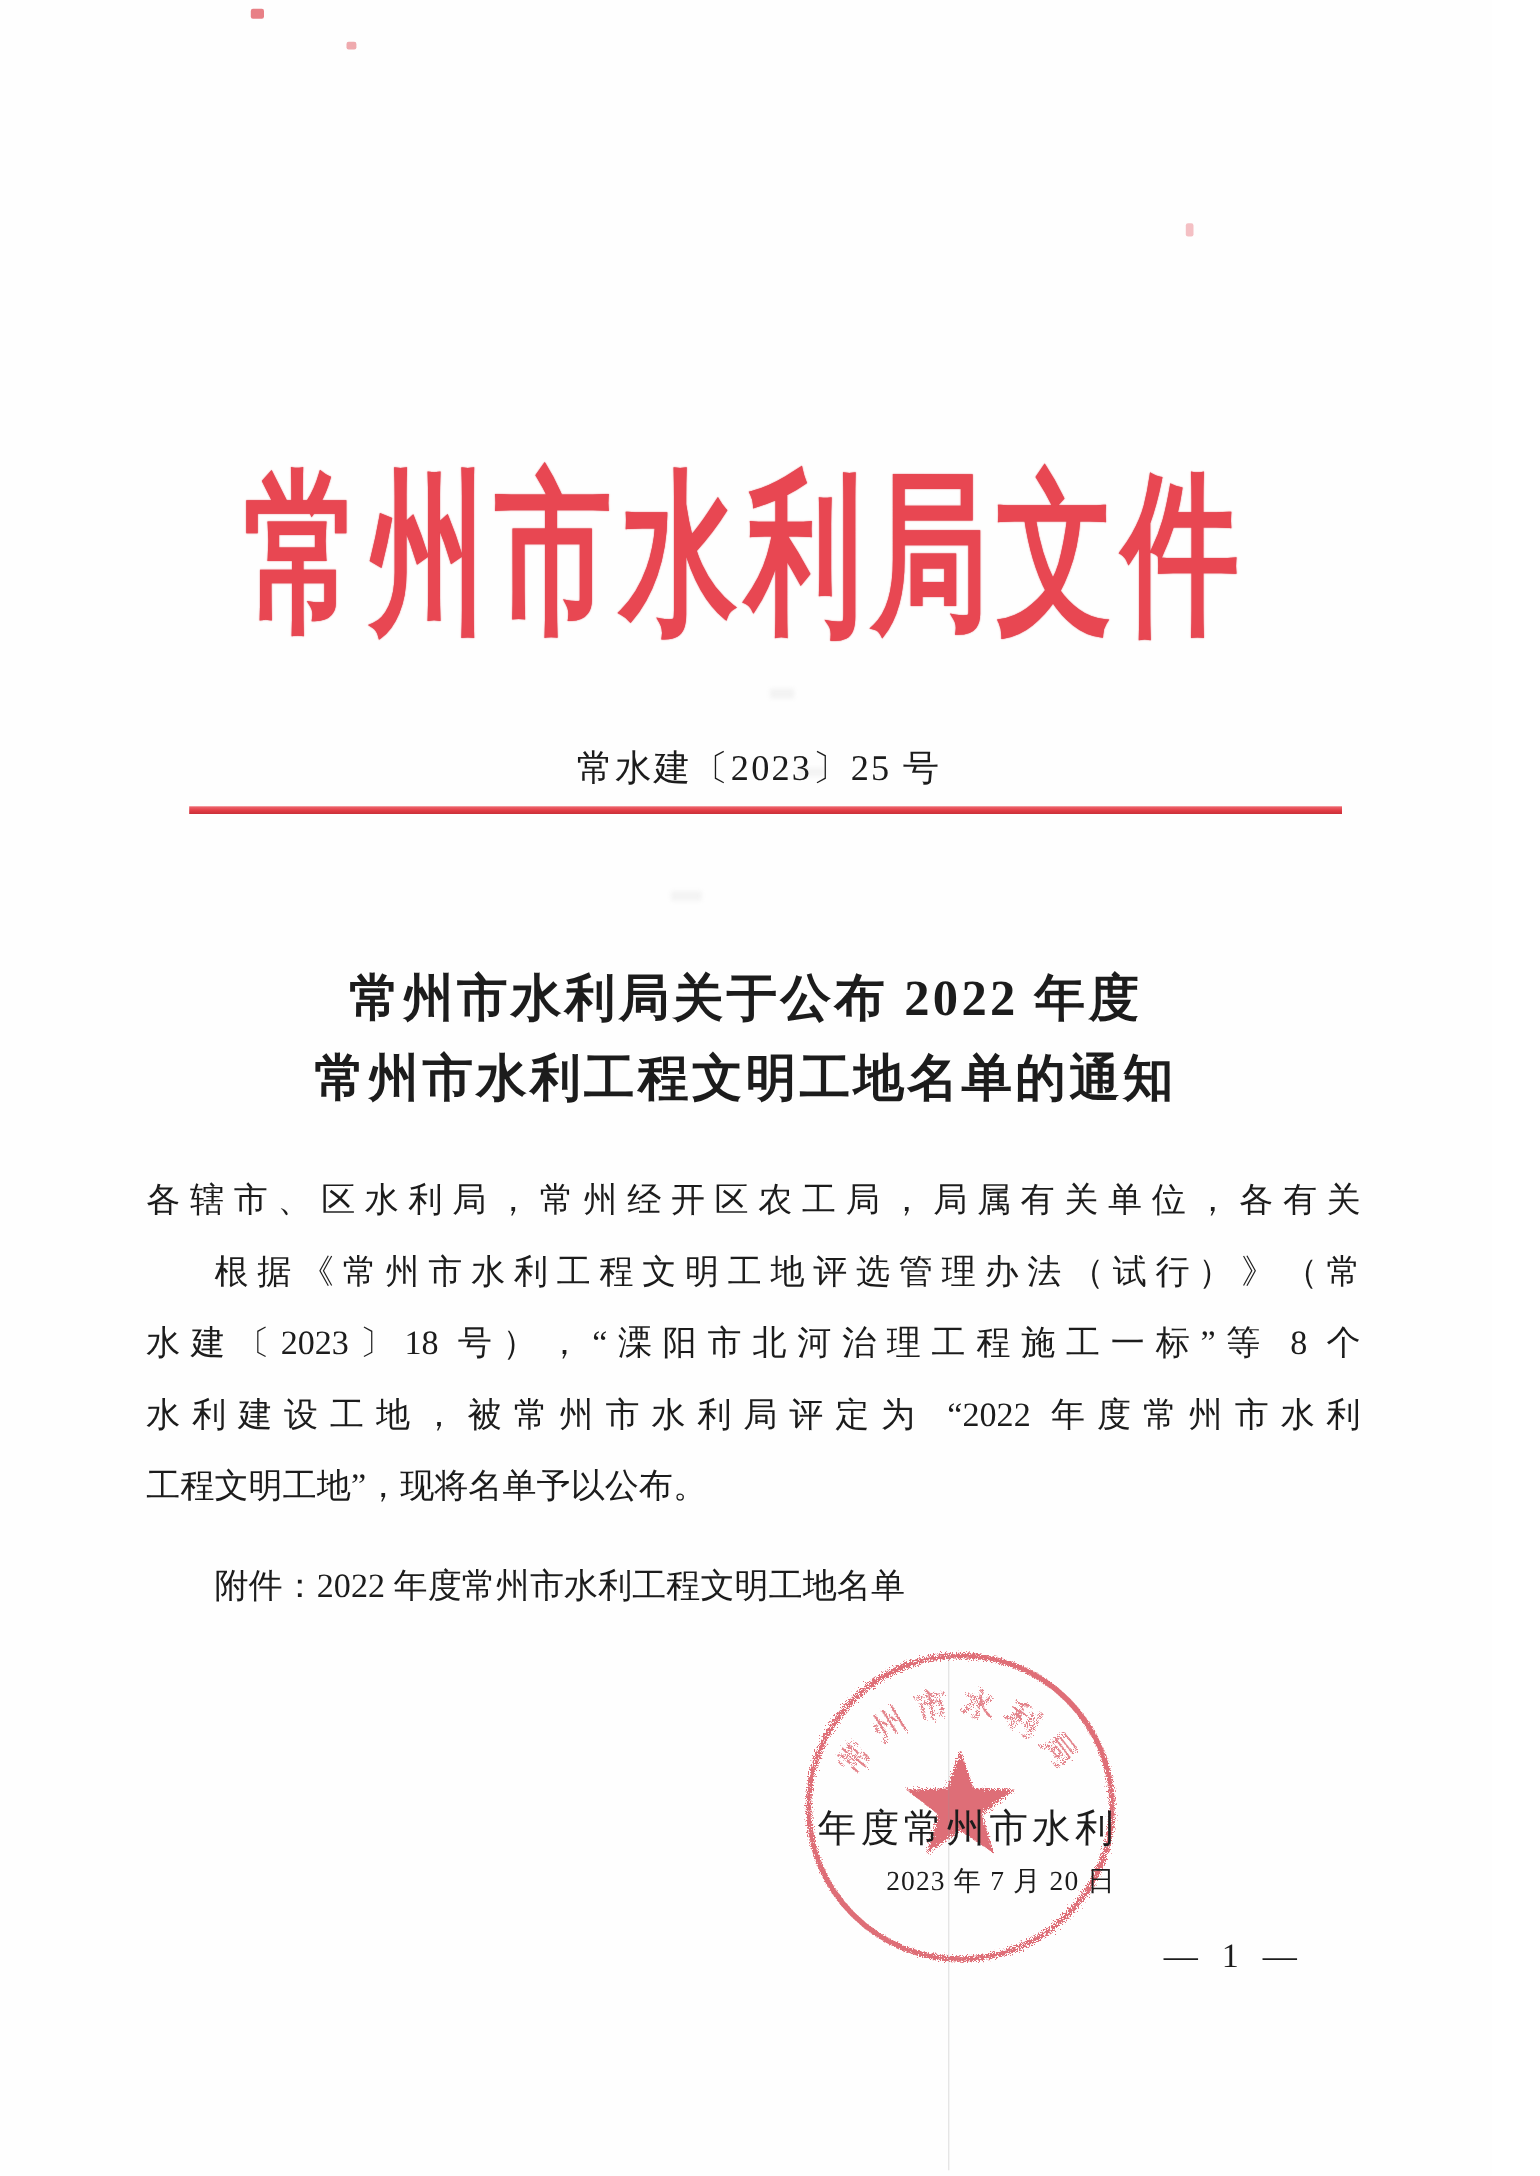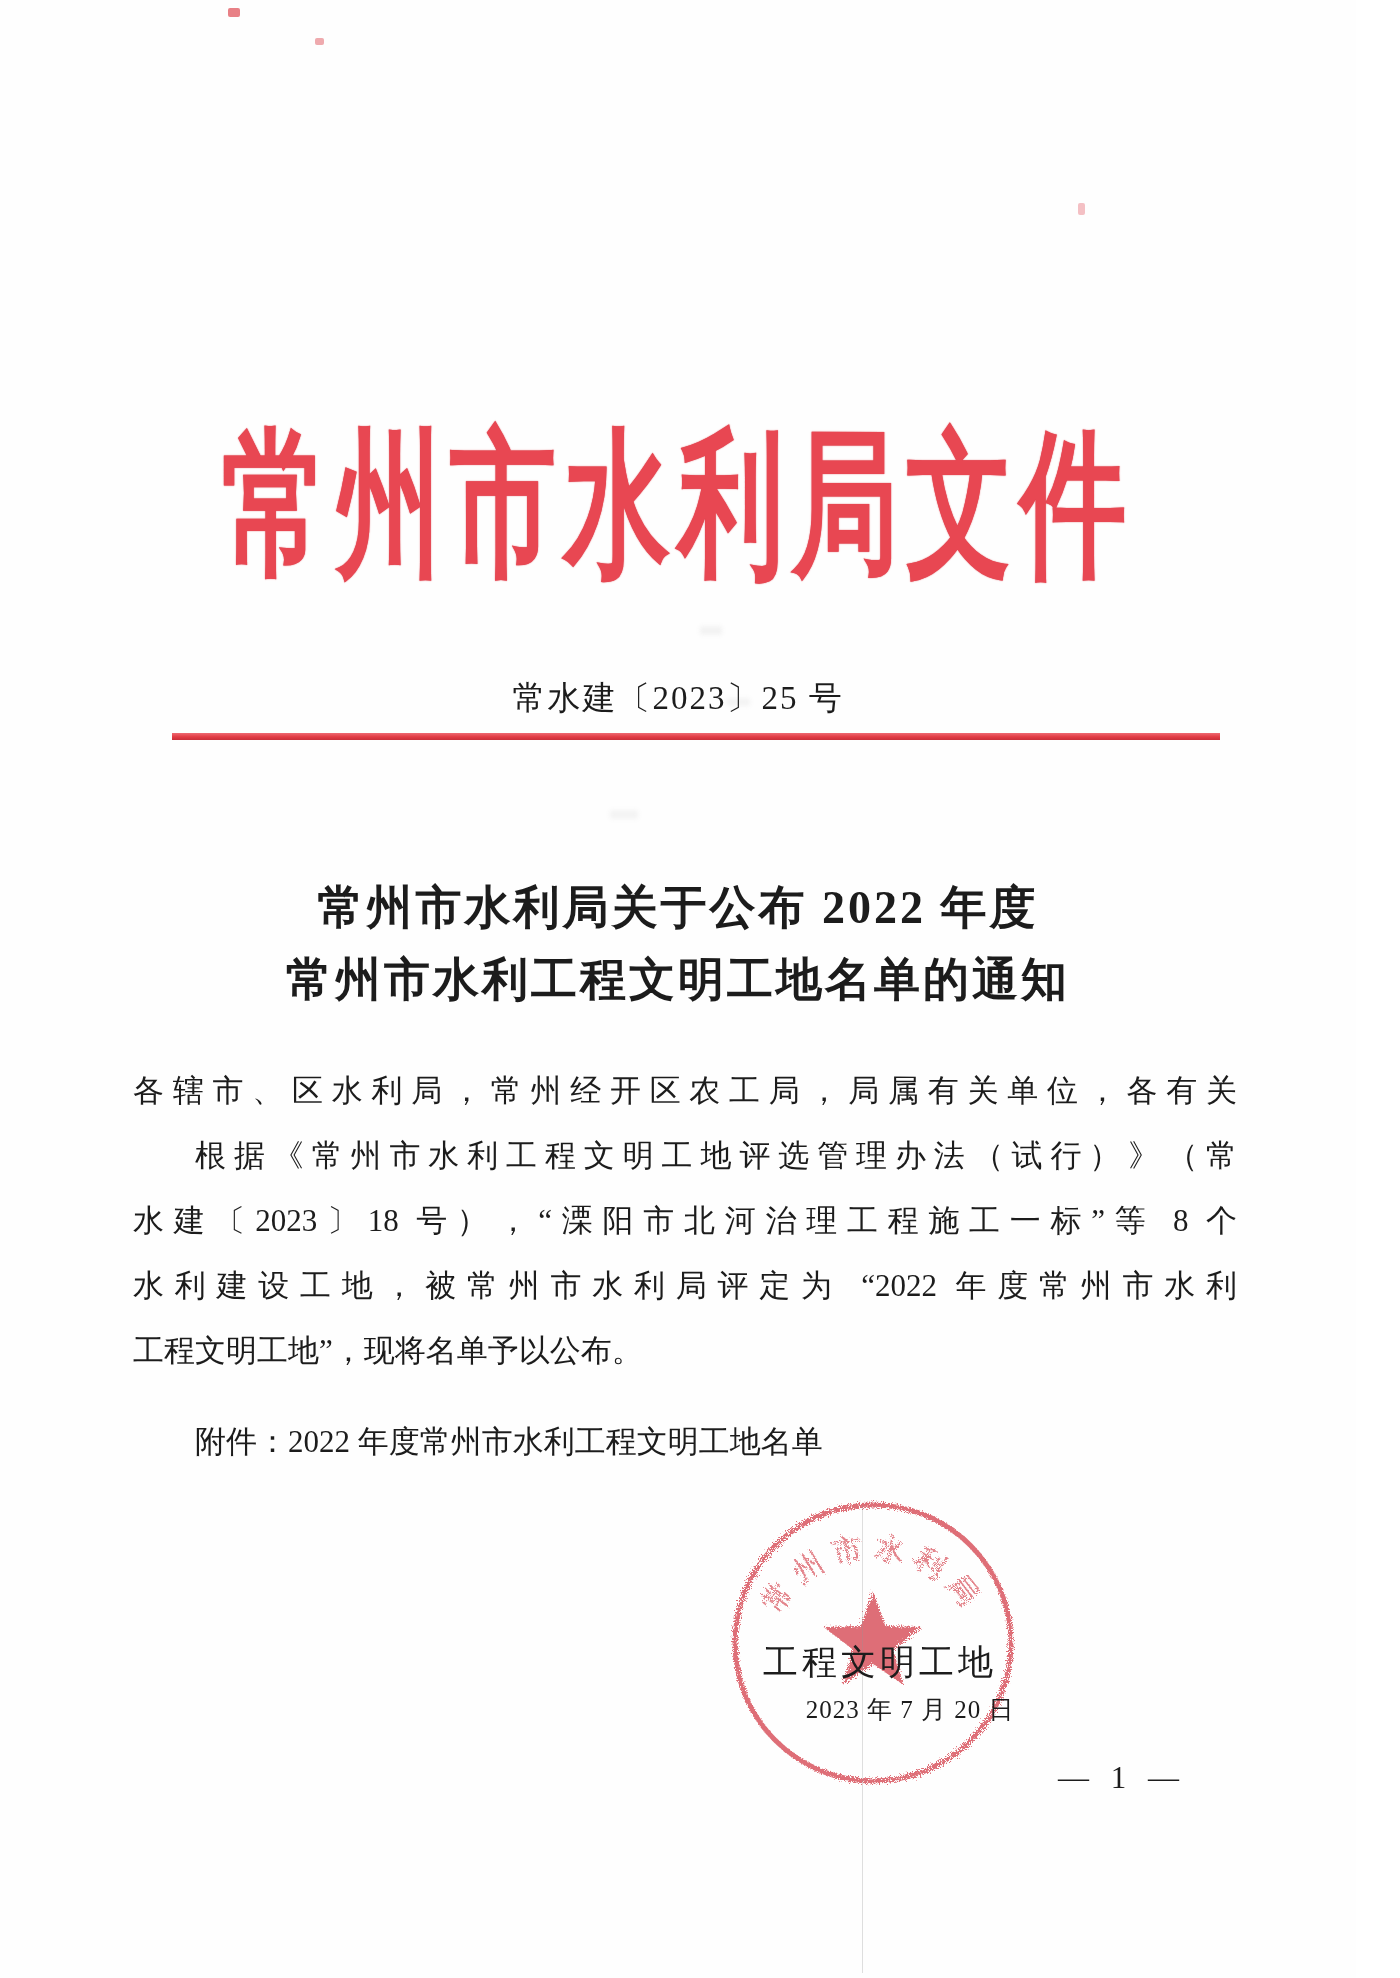--- a/index.html
+++ b/index.html
@@ -21,20 +21,21 @@
     text-shadow:0 0 1px #d3303c;
     transform:scaleY(1.5);
     transform-origin:top center;
     white-space:nowrap;
   }
   .doc-number{
     position:absolute;top:676px;left:0;width:100%;
     text-align:center;
     font-size:33px;
     letter-spacing:2px;
+    padding-left:12px;
   }
   .red-rule{
     position:absolute;top:733px;left:172px;
     width:1048px;height:7px;
     background:linear-gradient(#ee6a72,#e23b44 55%,#c92f39);
   }
   
   .doc-title{
     position:absolute;top:872px;left:0;width:100%;
     text-align:center;
@@ -131,18 +132,18 @@
       <circle cx="178" cy="168" r="138" fill="none" stroke="#d8505a" stroke-width="5"></circle>
       <polygon points="178,116 190.3,151 227.5,151.9 198,174.5 208.6,210.1 178,189 147.4,210.1 158,174.5 128.5,151.9 165.7,151" fill="#d8505a"></polygon>
       <text font-size="30" fill="#d8505a" letter-spacing="9" opacity="0.85" font-family="Liberation Serif, DejaVu Serif, serif">
         <textPath href="#sealArc" startOffset="50%" text-anchor="middle">常州市水利局</textPath>
       </text>
     </g>
   </svg>
 
   <div class="fold-line"></div>
 
-  <div class="issuer">工程文明工地</div>
+  <div class="issuer">年度常州市水利</div>
   <div class="sign-date">2023 年 7 月 20 日</div>
 
   <div class="page-number">— 1 —</div>
 
 </div>
 
 </body></html>

